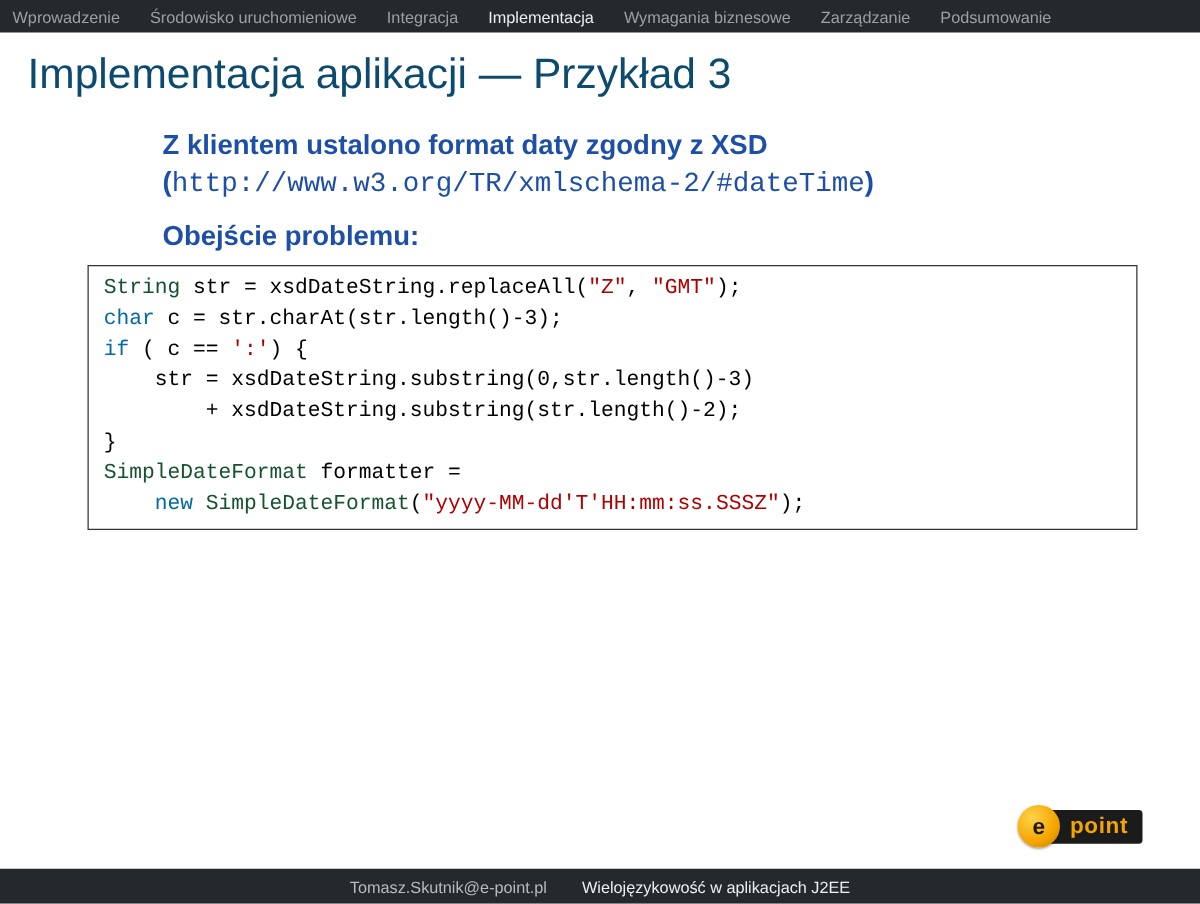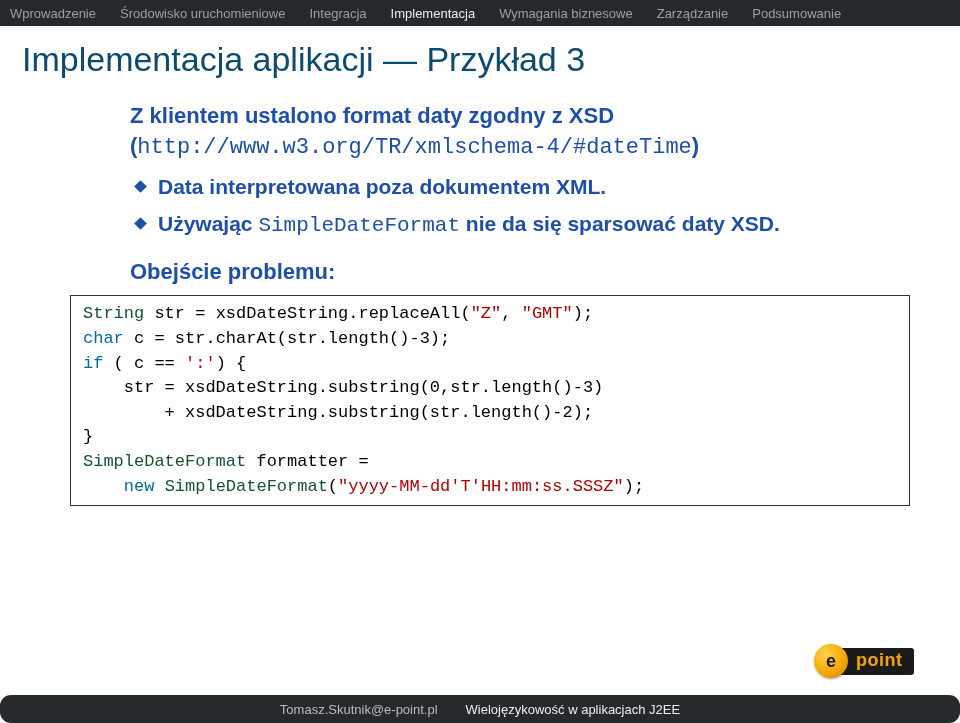--- a/index.html
+++ b/index.html
@@ -107,21 +107,20 @@
     left: 0;
     width: 100%;
     height: 28px;
     background: #24292c;
     display: flex;
     align-items: center;
     justify-content: center;
     gap: 28px;
     color: #cfd3d6;
     font-size: 13px;
-    border-radius: 11px;
   }
   .footer .left { color: #b8bcc0; }
   .footer .right { color: #eceff1; }
   .logo {
     position: absolute;
     right: 30px;
     bottom: 42px;
     width: 116px;
     height: 40px;
     display: flex;
@@ -162,27 +161,23 @@
     <span class="item active">Implementacja</span>
     <span class="item">Wymagania biznesowe</span>
     <span class="item">Zarządzanie</span>
     <span class="item">Podsumowanie</span>
   </div>
 
 <div class="title">Implementacja aplikacji — Przykład 3</div>
 
 <div class="content">
   <div class="lead">
-    <span>Z klientem ustalono format daty zgodny z XSD </span><span>(</span><span class="mono">http://www.w3.org/TR/xmlschema-4/#dateTime</span><span>)</span>
+    <span>Z klientem ustalono format daty zgodny z XSD </span><span>(</span><span class="mono">http://www.w3.org/TR/xmlschema-2/#dateTime</span><span>)</span>
   </div>
 
-  <ul class="bullets">
-      <li>Data interpretowana poza dokumentem XML.</li>
-      <li><span>Używając </span><span class="mono">SimpleDateFormat</span><span> nie da się sparsować daty XSD.</span></li>
-    </ul>
 
   <div class="sub">Obejście problemu:</div>
 
   <div class="codebox-wrap">
     <div class="codebox"><span class="ty">String</span><span> str = xsdDateString.replaceAll(</span><span class="str">"Z"</span><span>, </span><span class="str">"GMT"</span><span>);</span>
 <span class="kw">char</span><span> c = str.charAt(str.length()-3);</span>
 <span class="kw">if</span><span> ( c == </span><span class="str">':'</span><span>) {</span>
 <span>    str = xsdDateString.substring(0,str.length()-3)</span>
 <span>        + xsdDateString.substring(str.length()-2);</span>
 <span>}</span>

